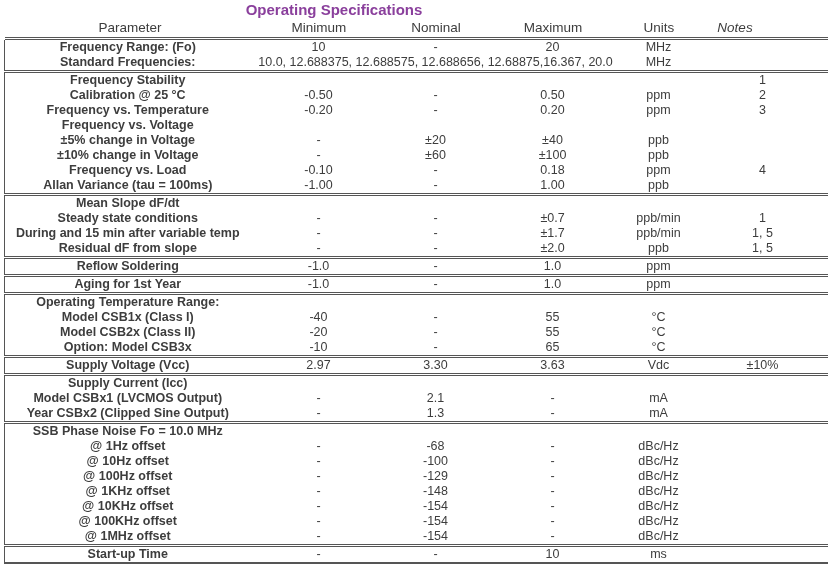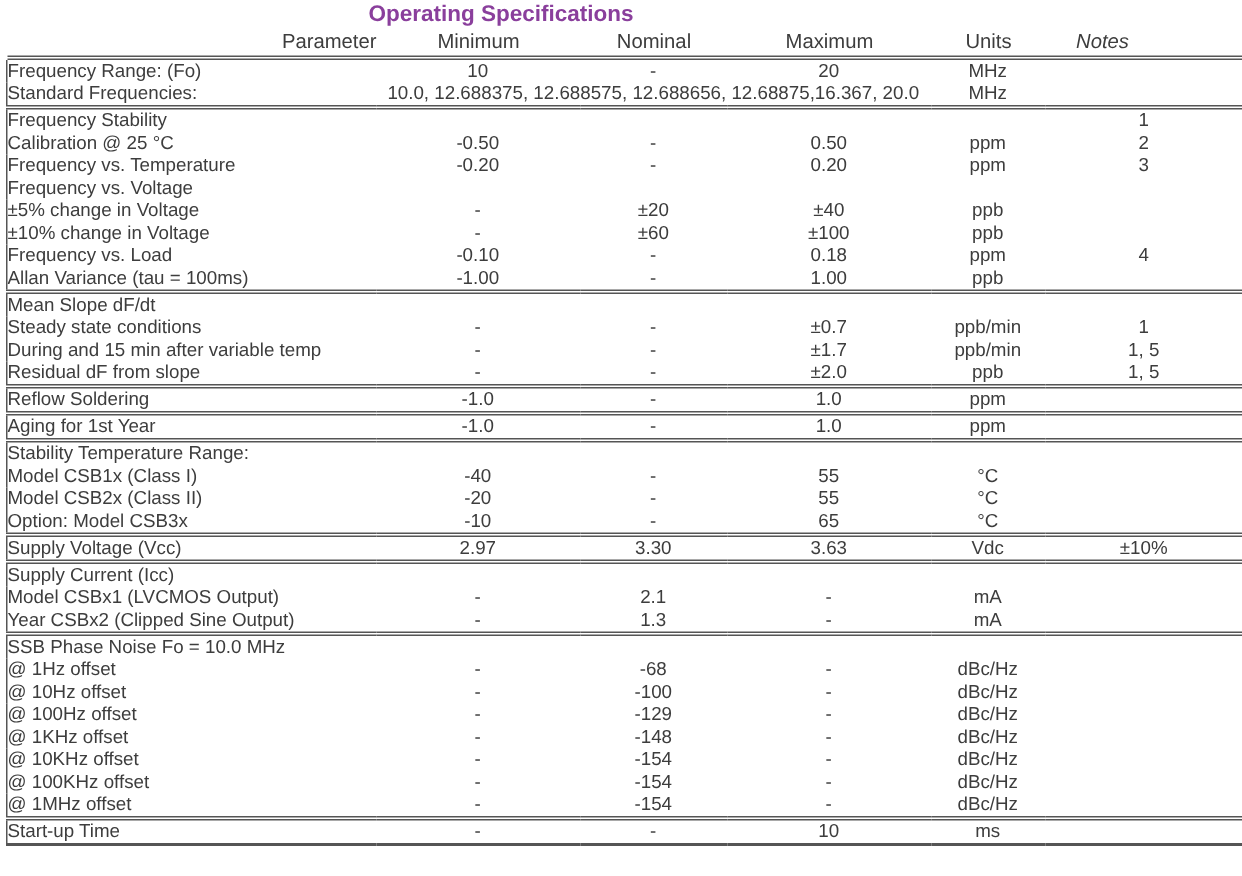--- a/index.html
+++ b/index.html
@@ -34,21 +34,21 @@
     color: #3d3d3d;
     line-height: 17px;
     border-bottom: 3px double #555;
     padding-bottom: 1px;
   }
   .header-row .h {
     text-align: center;
     white-space: nowrap;
   }
   .header-row .h.param-h {
-    text-align: right;
+    text-align: center;
     padding-left: 4px;
   }
   .header-row .h.notes-h { padding-right: 56px; font-style: italic; }
   table.spec-table {
     border-collapse: collapse;
     table-layout: fixed;
     margin-left: 4px;
     width: 824px;
     border-left: 1px solid #555;
     border-bottom: 2px solid #555;
@@ -56,21 +56,21 @@
   table.spec-table td {
     font-size: 12.5px;
     color: #3d3d3d;
     height: 15px;
     line-height: 15px;
     padding: 0;
     white-space: nowrap;
     overflow: hidden;
     vertical-align: middle;
   }
-  td.param { text-align: left; }
+  td.param { text-align: center; font-weight: bold; }
   td.ind0 { padding-left: 6px; }
   td.ind1 { padding-left: 22px; }
   td.ind2 { padding-left: 40px; }
   td.num { text-align: center; }
   td.notes { padding-right: 36px; }
   tr.sep > td { border-top: 3px double #555; }
 </style>
 </head>
 <body>
 
@@ -217,21 +217,21 @@
         </tr>
         <tr class="sep">
           <td class="param ind0">Aging for 1st Year</td>
           <td class="num">-1.0</td>
           <td class="num">-</td>
           <td class="num">1.0</td>
           <td class="num">ppm</td>
           <td class="num notes"></td>
         </tr>
         <tr class="sep">
-          <td class="param ind0">Stability Temperature Range:</td>
+          <td class="param ind0">Operating Temperature Range:</td>
           <td class="num"></td>
           <td class="num"></td>
           <td class="num"></td>
           <td class="num"></td>
           <td class="num notes"></td>
         </tr>
         <tr>
           <td class="param ind1">Model CSB1x (Class I)</td>
           <td class="num">-40</td>
           <td class="num">-</td>

